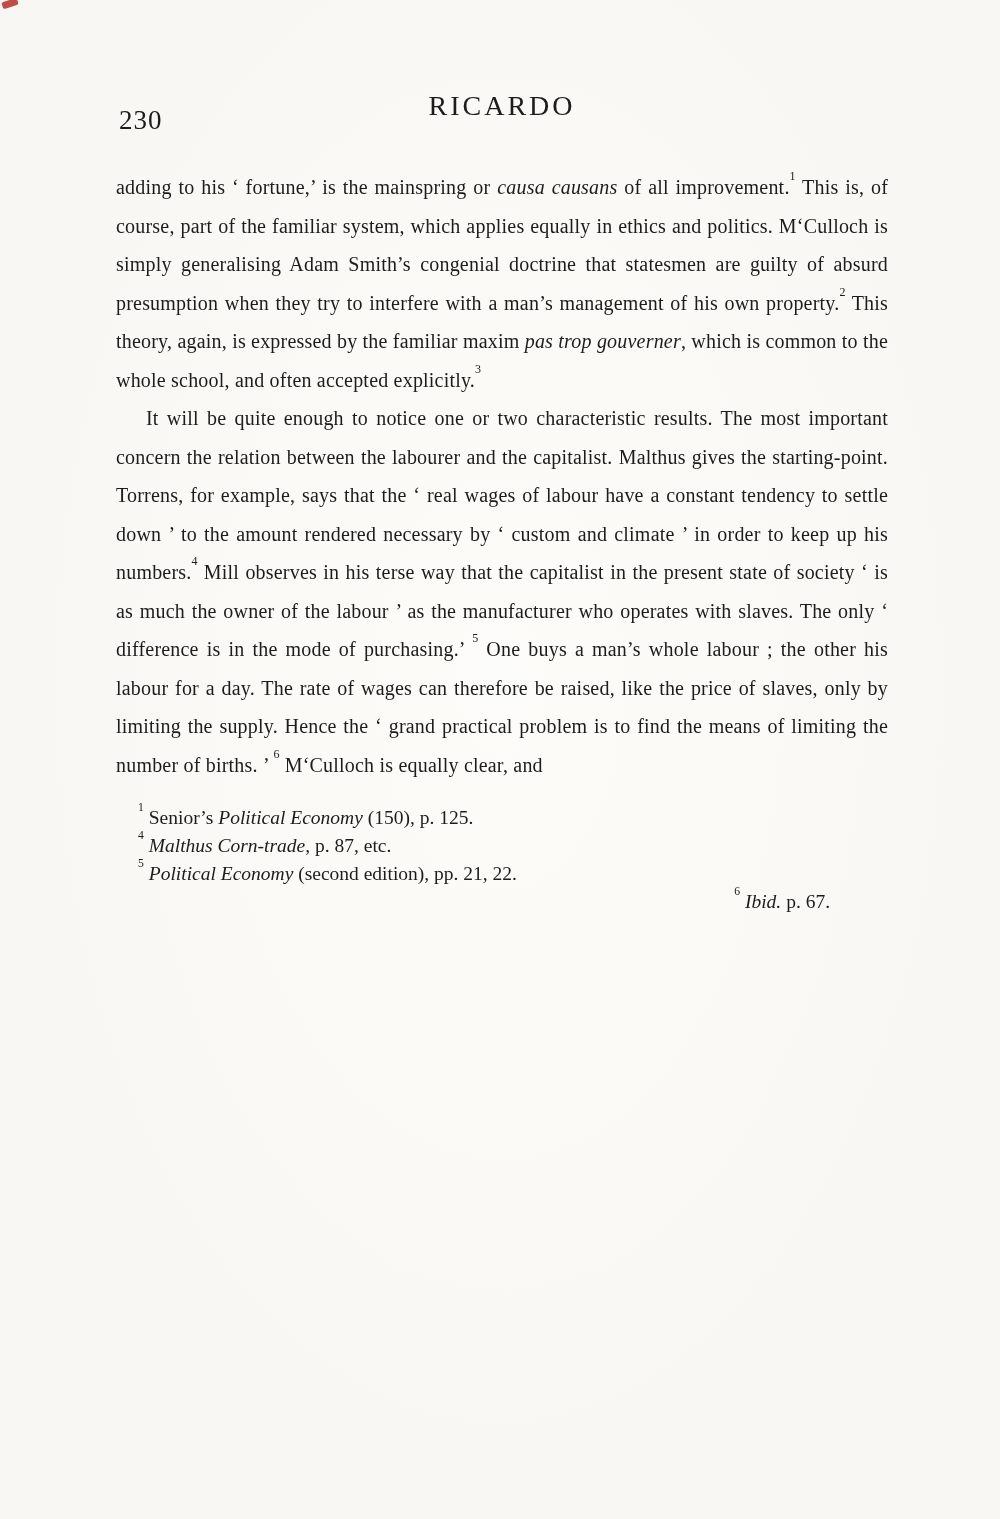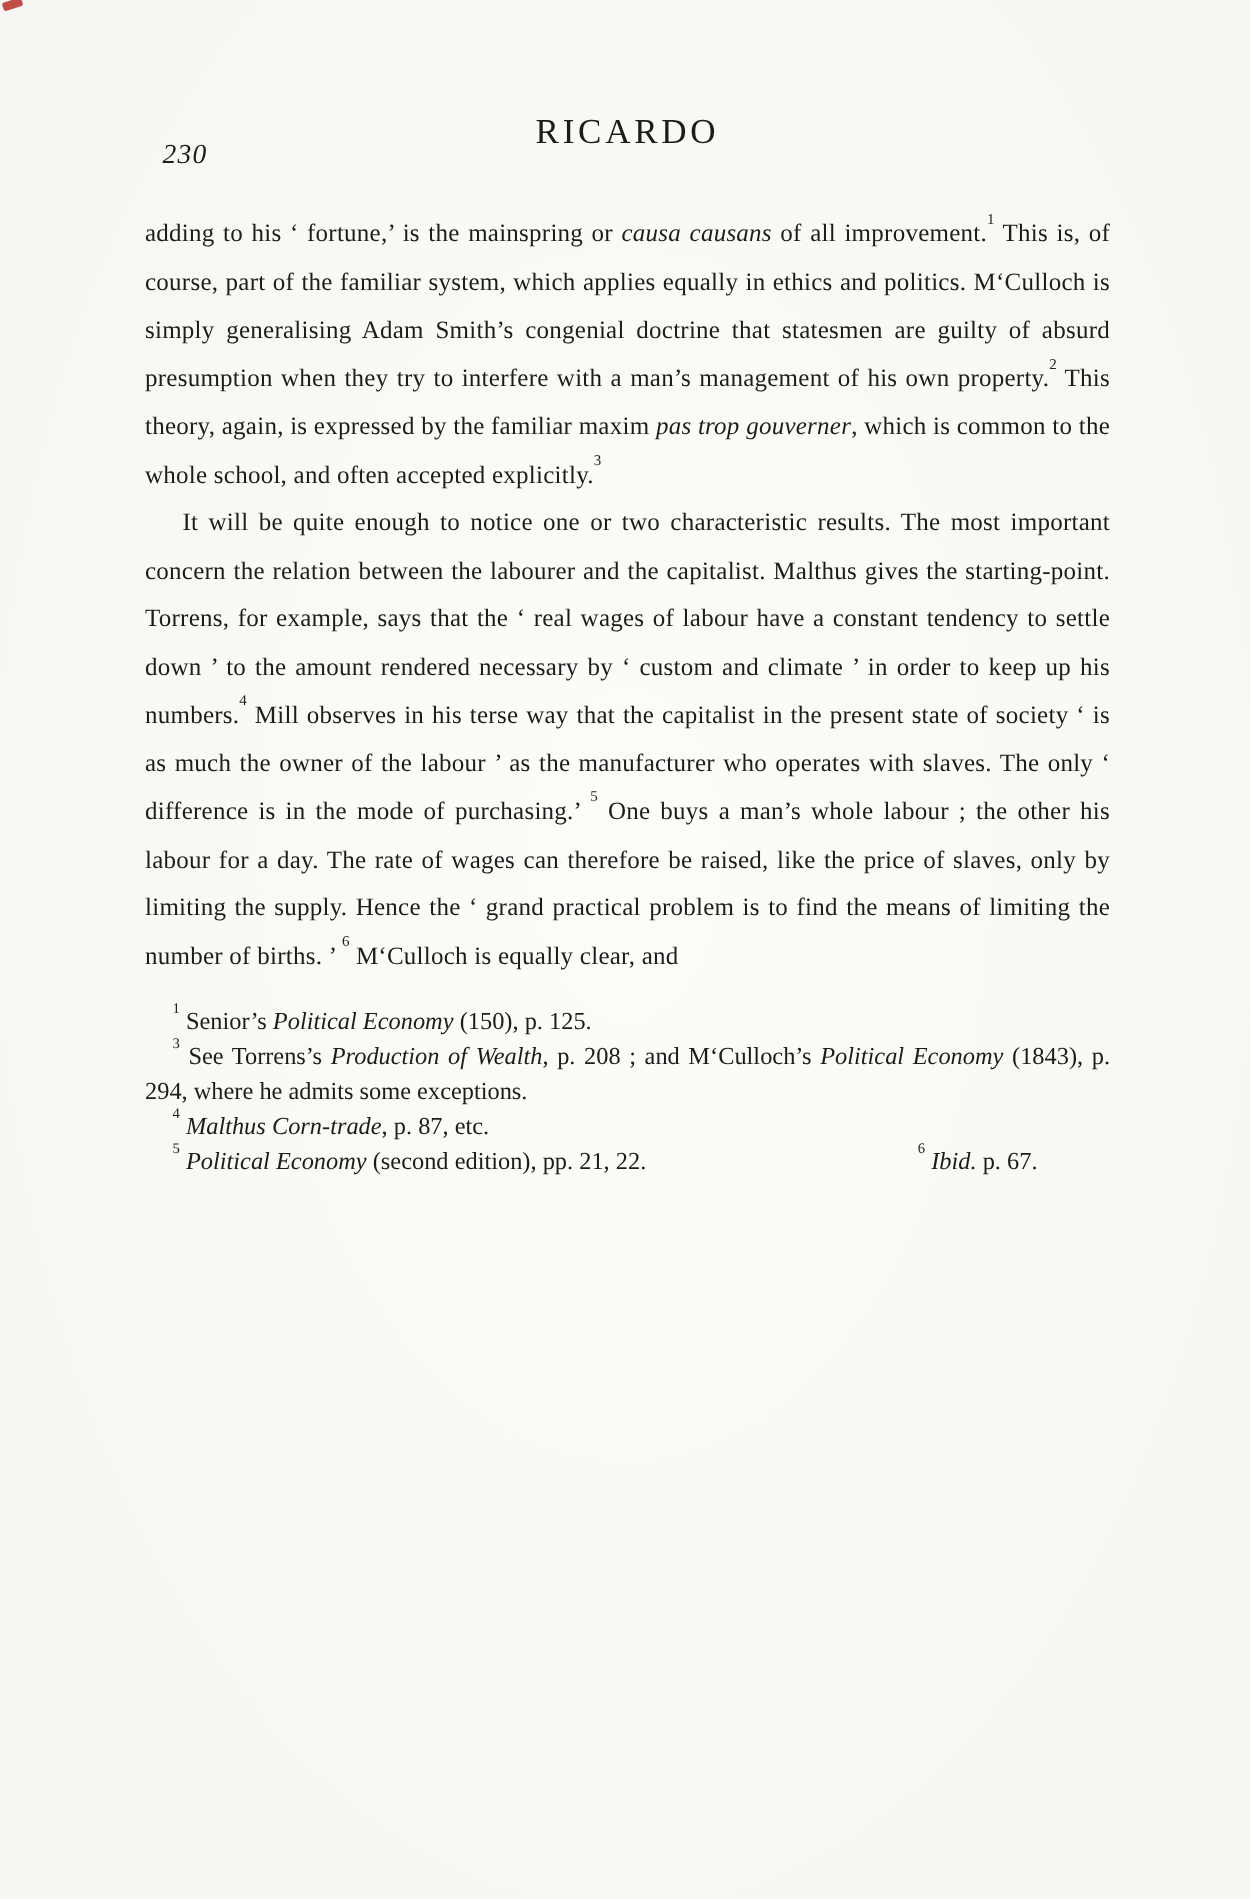--- a/index.html
+++ b/index.html
@@ -30,25 +30,24 @@
     border-radius: 2px;
     opacity: 0.85;
   }
   .page-header {
     position: relative;
     height: 36px;
     margin-bottom: 32px;
   }
   .page-number {
     position: absolute;
-    left: 14px;
+    left: 3px;
     bottom: 0;
-    font-size: 22px;
+    font-size: 27px;
     letter-spacing: 1px;
-    font-style: italic;
   }
   .running-title {
     position: absolute;
     left: 0;
     right: 0;
     bottom: 14px;
     text-align: center;
     font-size: 28px;
     letter-spacing: 3px;
   }
@@ -70,22 +69,23 @@
   .it { font-style: italic; }
   .footnotes {
     margin-top: 20px;
     font-size: 19.5px;
     line-height: 28px;
     text-align: justify;
   }
   .footnote { text-indent: 22px; margin: 0; }
   .footnote-row {
     display: flex;
-    align-items: flex-end;
+    align-items: flex-start;
     white-space: nowrap;
+    flex-direction: column;
   }
   .footnote-row .footnote:last-child {
     margin-left: auto;
     margin-right: 58px;
     text-indent: 0;
   }
 </style>
 </head>
 <body>
 
@@ -98,21 +98,20 @@
     <span class="running-title">RICARDO</span>
   </header>
 
   <main class="body-text">
     <p class="para"><span>adding to his ‘ fortune,’ is the mainspring or </span><span class="it">causa causans</span><span> of all improvement.</span><sup>1</sup><span> This is, of course, part of the familiar system, which applies equally in ethics and politics. M‘Culloch is simply generalising Adam Smith’s congenial doctrine that statesmen are guilty of absurd presumption when they try to interfere with a man’s management of his own property.</span><sup>2</sup><span> This theory, again, is expressed by the familiar maxim </span><span class="it">pas trop gouverner</span><span>, which is common to the whole school, and often accepted explicitly.</span><sup>3</sup></p>
     <p class="para indent"><span>It will be quite enough to notice one or two characteristic results. The most important concern the relation between the labourer and the capitalist. Malthus gives the starting-point. Torrens, for example, says that the ‘ real wages of labour have a constant tendency to settle down ’ to the amount rendered necessary by ‘ custom and climate ’ in order to keep up his numbers.</span><sup>4</sup><span> Mill observes in his terse way that the capitalist in the present state of society ‘ is as much the owner of the labour ’ as the manufacturer who operates with slaves. The only ‘ difference is in the mode of purchasing.’ </span><sup>5</sup><span> One buys a man’s whole labour ; the other his labour for a day. The rate of wages can therefore be raised, like the price of slaves, only by limiting the supply. Hence the ‘ grand practical problem is to find the means of limiting the number of births. ’ </span><sup>6</sup><span> M‘Culloch is equally clear, and</span></p>
   </main>
 
   <footer class="footnotes">
     <p class="footnote"><sup>1</sup><span> Senior’s </span><span class="it">Political Economy</span><span> (150), p. 125.</span></p>
-    <p class="footnote"><sup>3</sup><span> See Torrens’s </span><span class="it">Production of Wealth</span><span>, p. 208 ; and M‘Culloch’s </span><span class="it">Political Economy</span><span> (1843), p. 294, where he admits some exceptions.</span></p>
     <p class="footnote"><sup>4</sup><span> </span><span class="it">Malthus Corn-trade</span><span>, p. 87, etc.</span></p>
     <div class="footnote-row">
       <p class="footnote"><sup>5</sup><span> </span><span class="it">Political Economy</span><span> (second edition), pp. 21, 22.</span></p>
       <p class="footnote"><sup>6</sup><span> </span><span class="it">Ibid.</span><span> p. 67.</span></p>
     </div>
   </footer>
 
 </div>
 
 </body></html>

